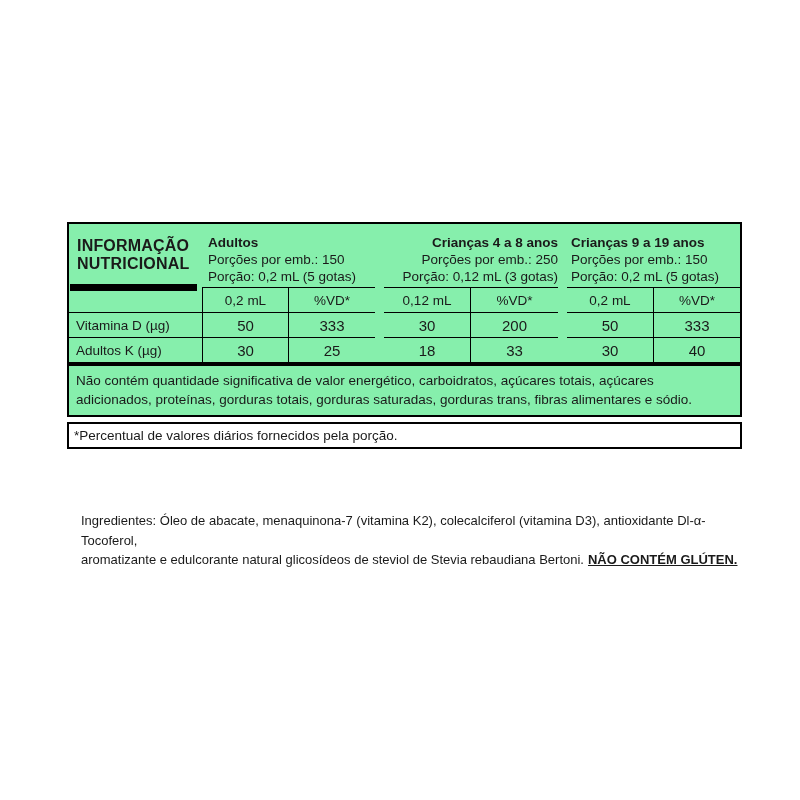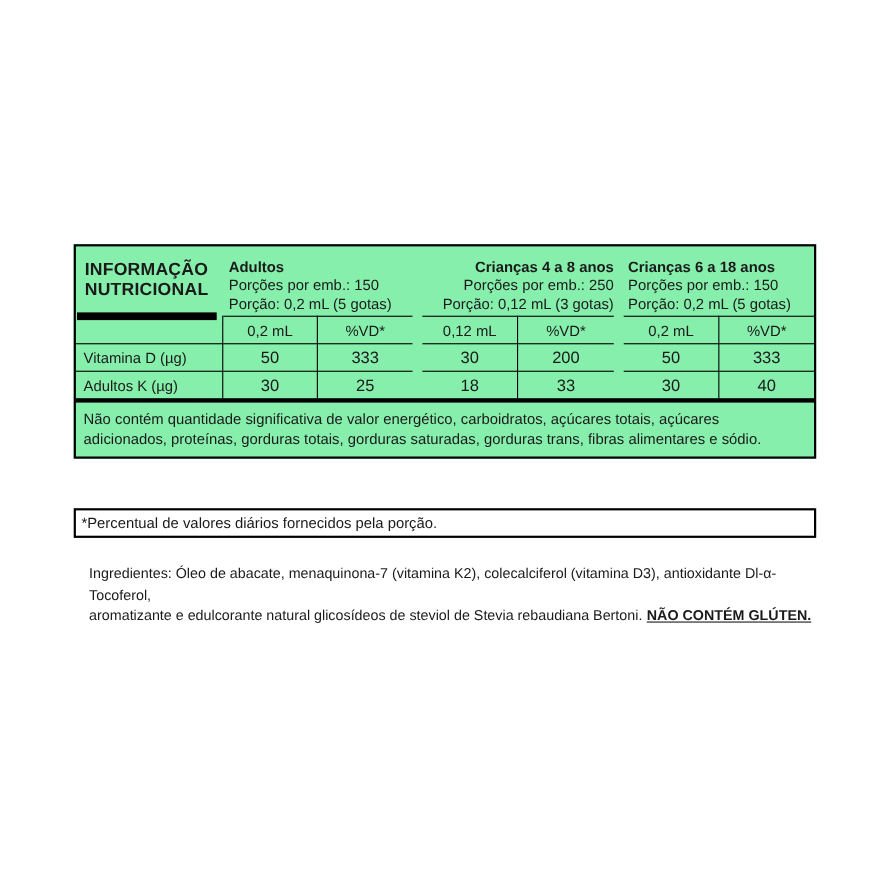--- a/index.html
+++ b/index.html
@@ -81,21 +81,20 @@
     top: 422px;
     width: 675px;
     height: 27px;
     border: 2px solid #000;
     box-sizing: border-box;
     display: flex;
     align-items: center;
     padding-left: 5px;
     font-size: 13.5px;
     background: #fff;
-    margin-top: 40px;
   }
 
   
   .ingredients {
     position: absolute;
     left: 81px;
     top: 511px;
     width: 660px;
     font-size: 13px;
     line-height: 19.5px;
@@ -118,21 +117,21 @@
         <div class="gname">Adultos</div>
         <div>Porções por emb.: 150</div>
         <div>Porção: 0,2 mL (5 gotas)</div>
       </div>
       <div class="group-cell g2">
         <div class="gname">Crianças 4 a 8 anos</div>
         <div>Porções por emb.: 250</div>
         <div>Porção: 0,12 mL (3 gotas)</div>
       </div>
       <div class="group-cell g3">
-        <div class="gname">Crianças 6 a 18 anos</div>
+        <div class="gname">Crianças 9 a 19 anos</div>
         <div>Porções por emb.: 150</div>
         <div>Porção: 0,2 mL (5 gotas)</div>
       </div>
     </div>
 
     <div class="thick-bar"></div>
 
     <div class="grid body-grid">
 
       <div class="cell br"></div>

